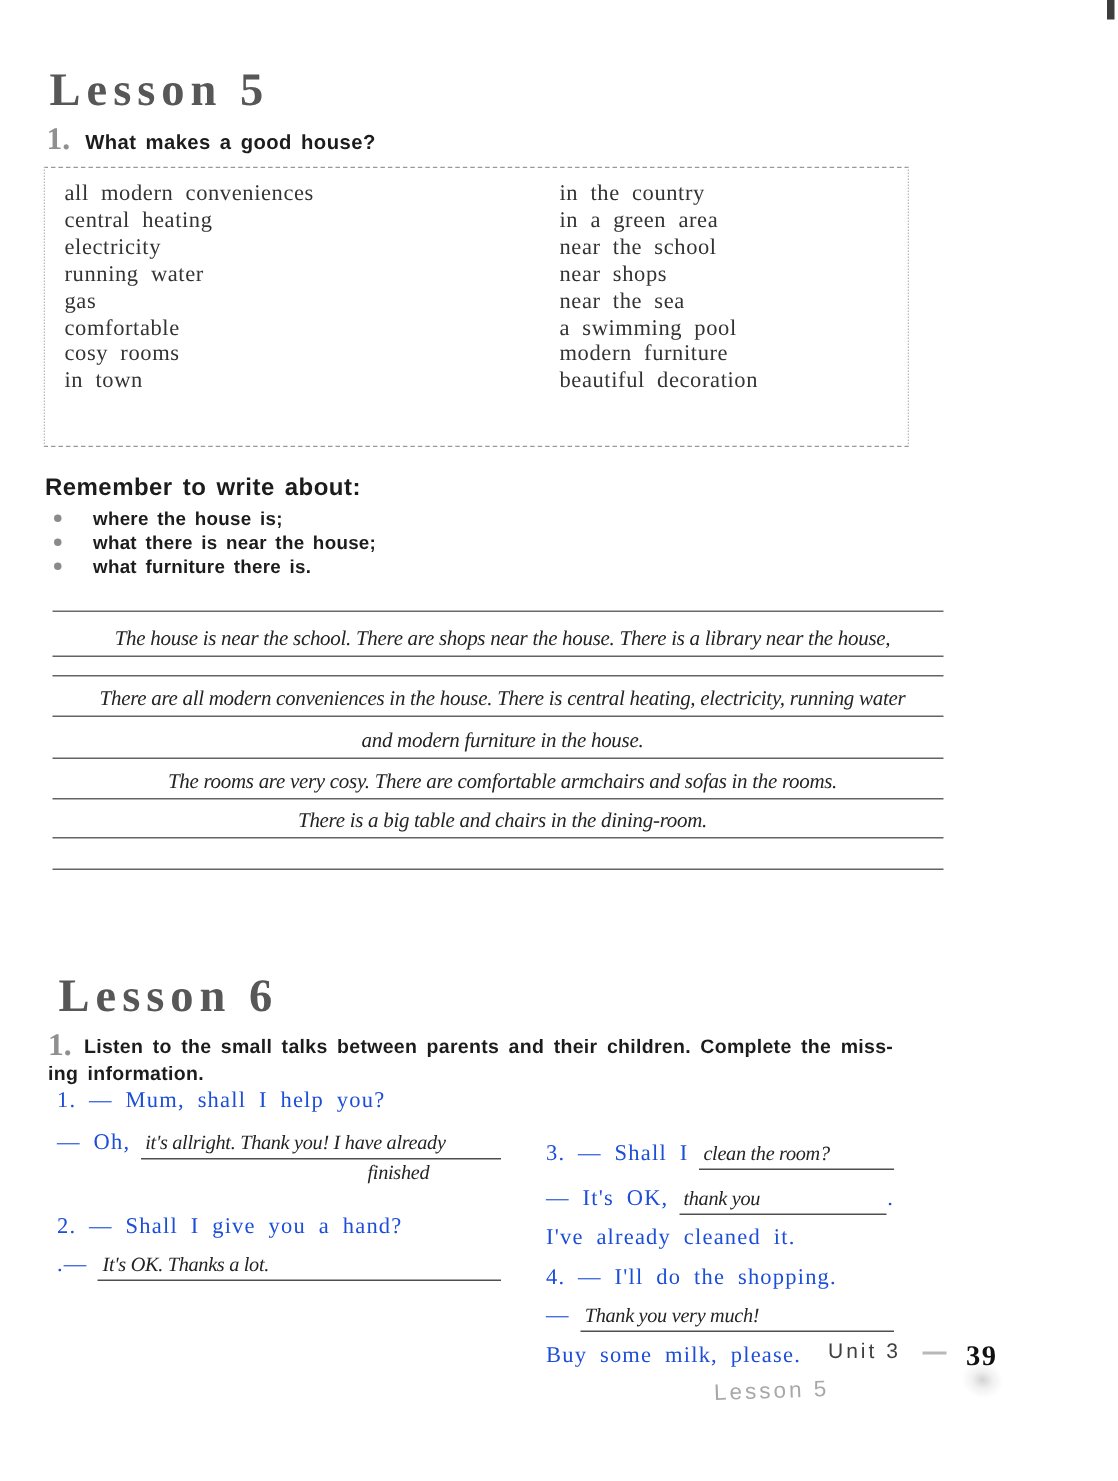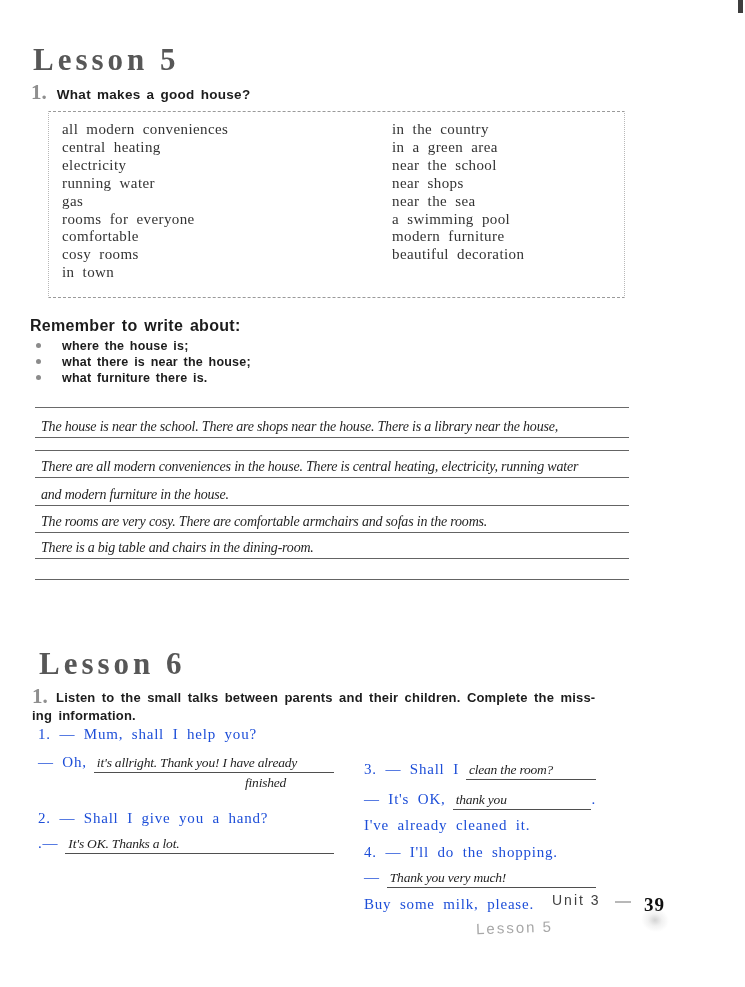--- a/index.html
+++ b/index.html
@@ -19,21 +19,21 @@
     font-weight:bold; margin-right:10px;
   }
   .sans-b {
     font-family:"Liberation Sans", sans-serif; font-weight:bold;
     color:#1c1c1c;
   }
   .question { font-size:13.5px; letter-spacing:0.3px; word-spacing:2px; }
 
   
   .word-box {
-    position:absolute; left:48px; top:111px; width:577px; height:187px;
+    position:absolute; left:29px; top:111px; width:577px; height:187px;
     border-top:1px dashed #9a9a9a; border-bottom:1px dashed #9a9a9a;
     border-left:1px dotted #b8b8b8; border-right:1px dotted #b8b8b8;
     display:flex; padding:9px 0 0 13px;
   }
   .word-col { line-height:17.9px; font-size:15px; color:#333;
     letter-spacing:0.4px; word-spacing:4px; }
   .word-col.left { width:330px; }
   .word-item { white-space:nowrap; }
 
   
@@ -50,20 +50,21 @@
   .remember-text { font-size:12.5px; letter-spacing:0.2px; word-spacing:2px; }
 
   
   .writing-area {
     position:absolute; left:35px; top:407px; width:594px;
     border-top:1px solid #6a6a6a;
   }
   .wrow {
     border-bottom:1px solid #646464; display:flex; align-items:flex-end;
     padding:0 0 2px 6px;
+    justify-content:center;
   }
   .hw {
     font-family:"Liberation Serif", serif; font-style:italic;
     color:#242424; font-size:14px; letter-spacing:-0.2px; white-space:nowrap;
   }
 
   
   .instr-line { position:absolute; font-size:13px; letter-spacing:0.2px;
     word-spacing:2.5px; white-space:nowrap; }
   .dlg-col { position:absolute; }
@@ -122,21 +123,20 @@
     <span class="sans-b question">What makes a good house?</span>
   </div>
 
   <div class="word-box">
     <div class="word-col left">
       <div class="word-item">all modern conveniences</div>
       <div class="word-item">central heating</div>
       <div class="word-item">electricity</div>
       <div class="word-item">running water</div>
       <div class="word-item">gas</div>
-      <div class="word-item">rooms for everyone</div>
       <div class="word-item">comfortable</div>
       <div class="word-item">cosy rooms</div>
       <div class="word-item">in town</div>
     </div>
     <div class="word-col">
       <div class="word-item">in the country</div>
       <div class="word-item">in a green area</div>
       <div class="word-item">near the school</div>
       <div class="word-item">near shops</div>
       <div class="word-item">near the sea</div>

